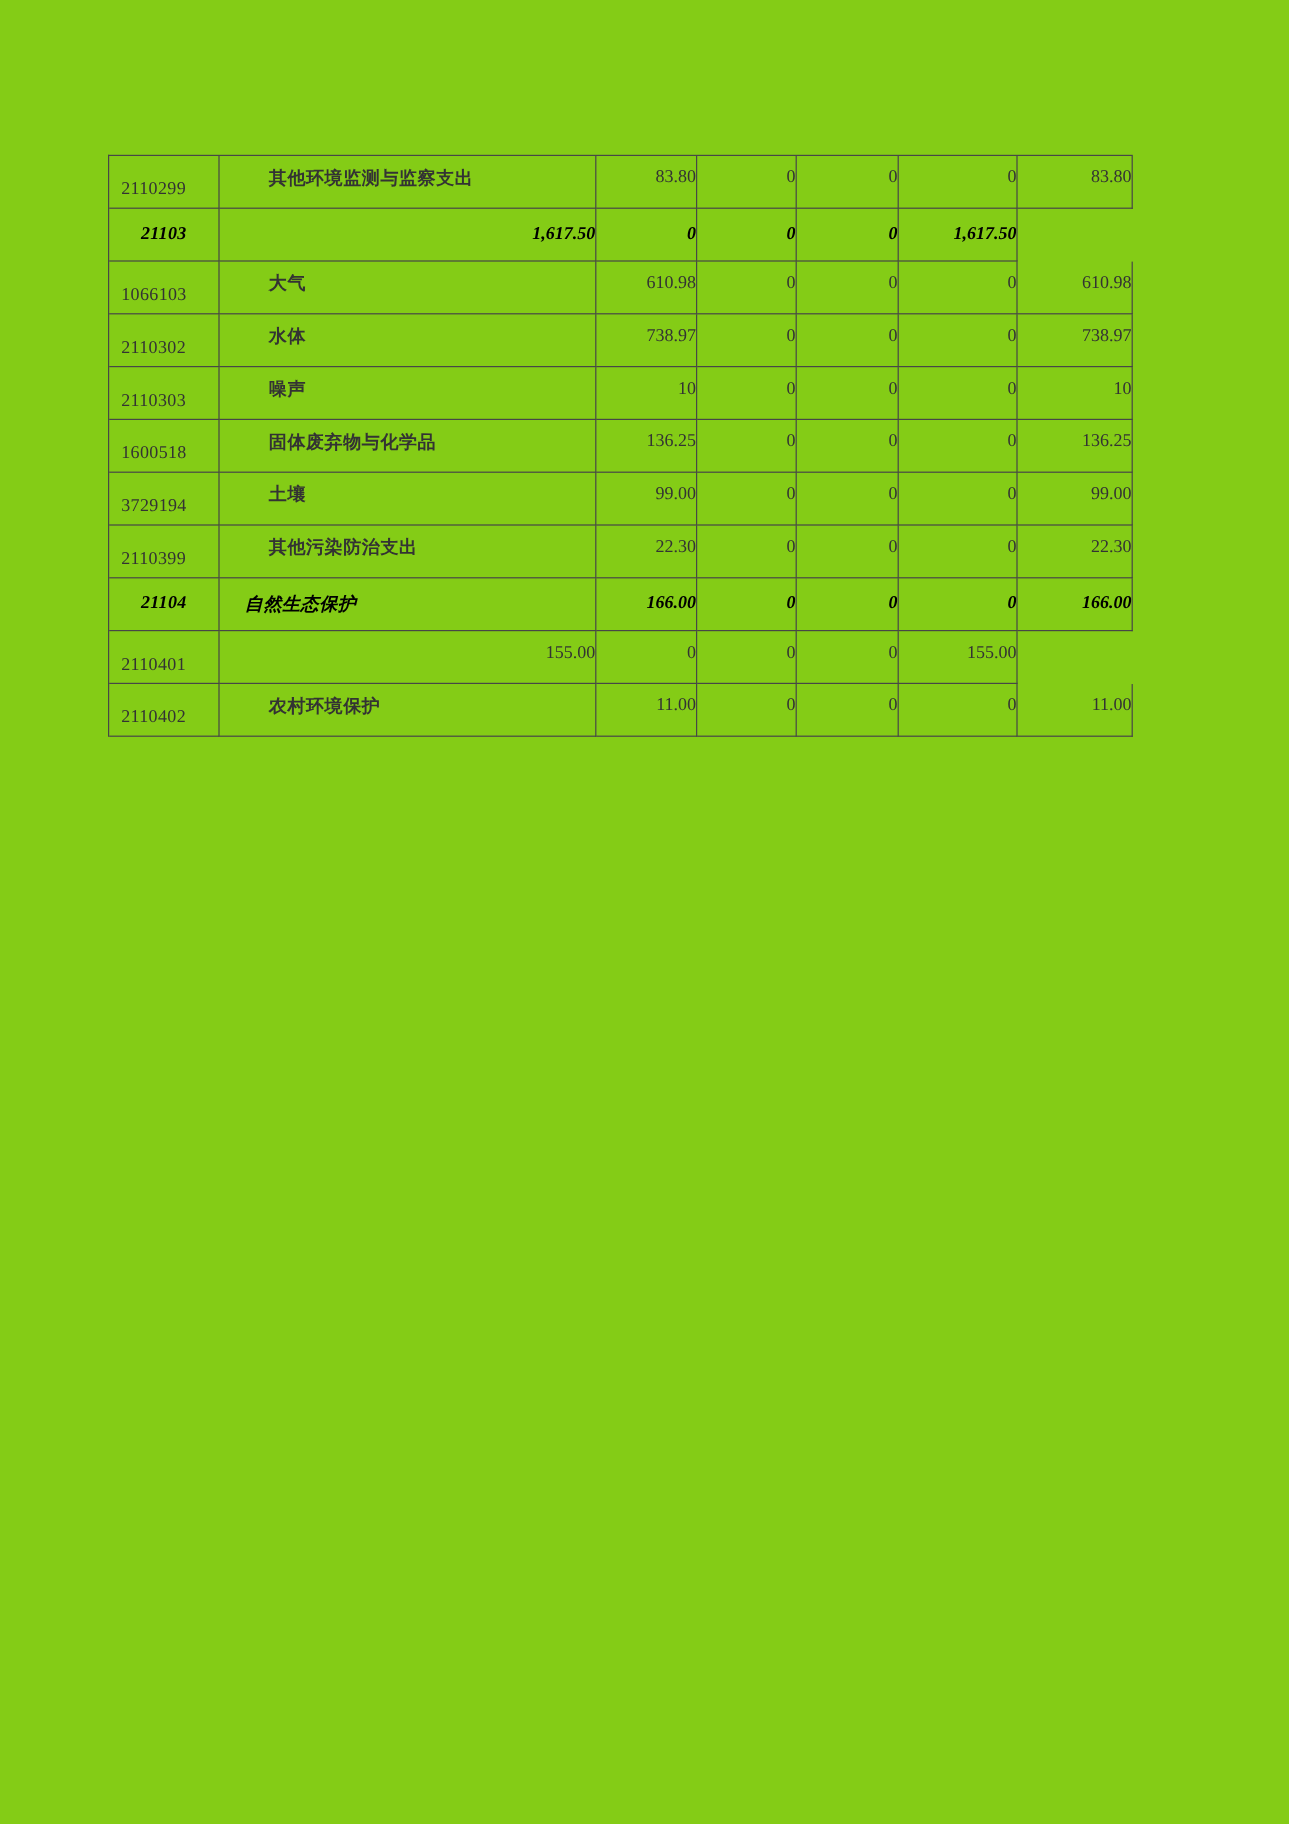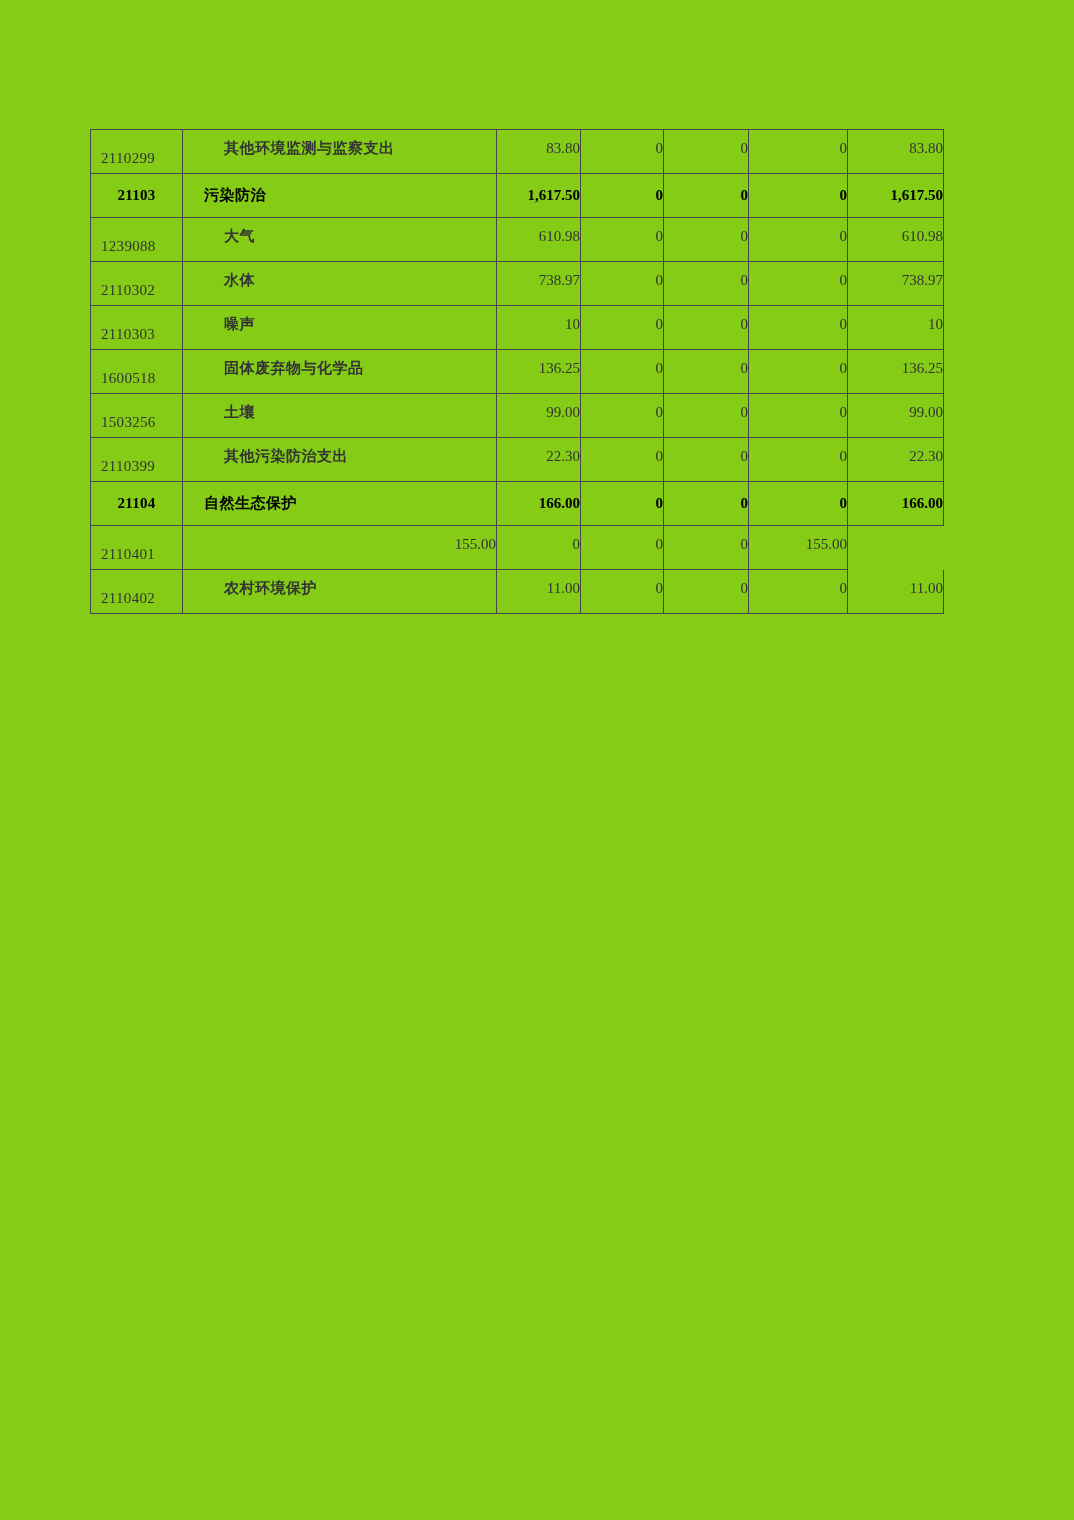--- a/index.html
+++ b/index.html
@@ -35,51 +35,50 @@
   
   .cell.code { justify-content: flex-start; padding-left: 10px; letter-spacing: 0.3px; }
   .row.detail .cell.code { align-items: flex-end; padding-bottom: 6px; }
   
   .cell.name { justify-content: flex-start; padding-left: 41px; letter-spacing: 0.5px; font-weight: bold; }
   
   .cell.val { justify-content: flex-end; padding-right: 0; }
   
   .row.detail .cell.name, .row.detail .cell.val { padding-bottom: 7px; }
   
-  .row.bold .cell { font-weight: bold; color: #000000; }
+  .row.bold .cell { font-weight: bold; color: #000000; font-style: italic; }
   .row.bold .cell.code { justify-content: center; padding-left: 0; }
   .row.bold .cell.name { padding-left: 21px; }
 </style>
 </head>
 <body>
 
 <div id="page">
   <div id="budget-table">
   <div class="row detail">
     <div class="cell code">2110299</div>
     <div class="cell name">其他环境监测与监察支出</div>
     <div class="cell val">83.80</div>
     <div class="cell val">0</div>
     <div class="cell val">0</div>
     <div class="cell val">0</div>
     <div class="cell val">83.80</div>
   </div>
 
   <div class="row bold">
     <div class="cell code">21103</div>
-    <div class="cell name">污染防治</div>
     <div class="cell val">1,617.50</div>
     <div class="cell val">0</div>
     <div class="cell val">0</div>
     <div class="cell val">0</div>
     <div class="cell val">1,617.50</div>
   </div>
 
   <div class="row detail">
-    <div class="cell code">1239088</div>
+    <div class="cell code">1066103</div>
     <div class="cell name">大气</div>
     <div class="cell val">610.98</div>
     <div class="cell val">0</div>
     <div class="cell val">0</div>
     <div class="cell val">0</div>
     <div class="cell val">610.98</div>
   </div>
 
   <div class="row detail">
     <div class="cell code">2110302</div>
@@ -105,21 +104,21 @@
     <div class="cell code">1600518</div>
     <div class="cell name">固体废弃物与化学品</div>
     <div class="cell val">136.25</div>
     <div class="cell val">0</div>
     <div class="cell val">0</div>
     <div class="cell val">0</div>
     <div class="cell val">136.25</div>
   </div>
 
   <div class="row detail">
-    <div class="cell code">1503256</div>
+    <div class="cell code">3729194</div>
     <div class="cell name">土壤</div>
     <div class="cell val">99.00</div>
     <div class="cell val">0</div>
     <div class="cell val">0</div>
     <div class="cell val">0</div>
     <div class="cell val">99.00</div>
   </div>
 
   <div class="row detail">
     <div class="cell code">2110399</div>

